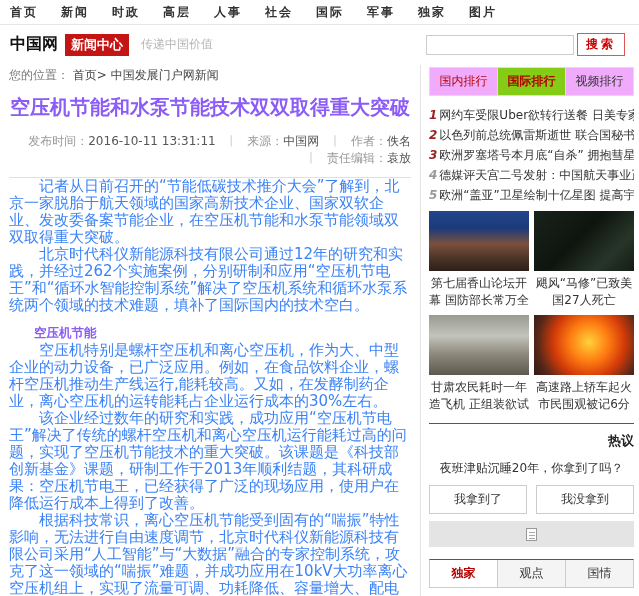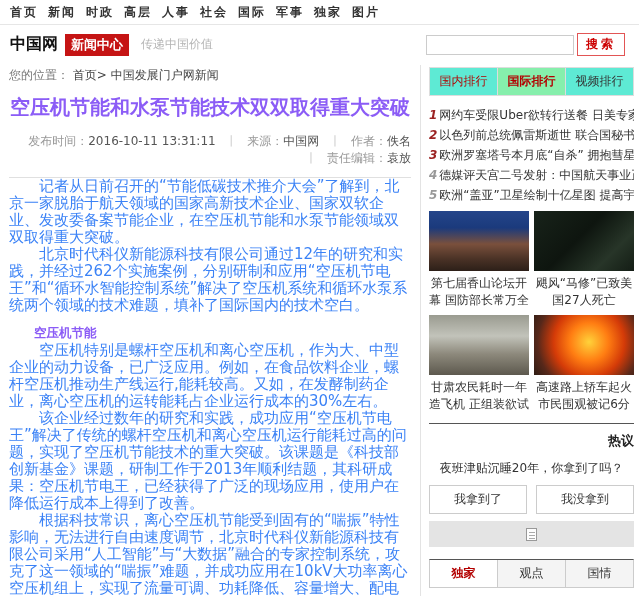--- a/index.html
+++ b/index.html
@@ -1,20 +1,20 @@
 <!DOCTYPE html>
 <html><head>
 <meta charset="utf-8">
 <style>
   * { margin:0; padding:0; box-sizing:border-box; }
   body { font-family:"DejaVu Sans","Liberation Sans",sans-serif; background:#fff; }
   .page { width:639px; height:596px; overflow:hidden; background:#fff; position:relative; }
 
   
-  .topnav { display:flex; gap:10px; padding:4px 10px 3px; border-bottom:1px solid #e6e6e6; }
+  .topnav { display:flex; gap:23px; padding:4px 10px 3px; border-bottom:1px solid #e6e6e6; }
   .topnav .nav-item { font-size:12px; font-weight:bold; color:#333; letter-spacing:2px; cursor:pointer; text-decoration:none; }
 
   
   .header { display:flex; align-items:center; padding:8px 10px 9px; }
   .brand { font-size:16px; font-weight:bold; color:#111; }
   .badge { background:#c51414; color:#fff; font-weight:bold; font-size:13px; padding:2px 6px; margin-left:7px; }
   .slogan { color:#b5b5b5; font-size:12px; margin-left:12px; }
   .search { margin-left:auto; display:flex; align-items:center; gap:3px; margin-right:4px; }
   .search input { width:148px; height:20px; border:1px solid #ccc; font-size:12px; padding:0 4px; }
   .search-btn { border:1px solid #e25555; color:#c00; background:#fff; font-size:12px; font-weight:bold; letter-spacing:3px; padding:2px 8px; cursor:pointer; }
@@ -29,24 +29,24 @@
   .breadcrumb a { color:#444; text-decoration:none; cursor:pointer; }
   .article-title { font-size:20px; font-weight:bold; color:#8b5cf6; text-align:center; margin:10px 0 12px; }
   .article-meta { text-align:right; font-size:12px; color:#999; padding-bottom:10px; border-bottom:1px solid #e0e0e0; }
   .article-meta b { color:#555; font-weight:normal; }
   .article-meta .sep { color:#ccc; padding:0 6px; }
   .article-body p { font-size:15px; line-height:17px; color:#3b82f6; text-indent:2em; margin-top:0; }
   .article-body h3 { font-size:12.5px; color:#8b5cf6; text-indent:2em; margin-top:11px; }
 
   
   .rank-tabs { display:flex; border:1px solid #ddd; }
-  .rank-tab { flex:1; text-align:center; font-size:12px; padding:5px 0; color:#333; background:#5eead4; border-left:1px solid #ddd; cursor:pointer; }
+  .rank-tab { flex:1; text-align:center; font-size:12px; padding:5px 0; color:#333; background:#f0abfc; border-left:1px solid #ddd; cursor:pointer; }
   .rank-tab:first-child { border-left:none; }
   .rank-tab.red { color:#b30000; }
-  .rank-tab.active { color:#b30000; font-weight:bold; background:#86efac; }
+  .rank-tab.active { color:#b30000; font-weight:bold; background:#84cc16; }
 
   .rank-list { margin:9px 0 6px; }
   .rank-item { font-size:12px; line-height:20px; color:#333; white-space:nowrap; overflow:hidden; cursor:pointer; }
   .rank-item .num { font-weight:bold; font-style:italic; color:#9b2222; margin-right:2px; }
   .rank-item.low .num { color:#999; }
 
   .photo-grid { display:flex; flex-wrap:wrap; justify-content:space-between; margin-top:4px; }
   .photo-cell { width:100px; margin-bottom:6px; cursor:pointer; }
   .photo { width:100px; height:60px; }
   .photo-caption { font-size:12px; color:#333; text-align:center; line-height:17px; margin-top:4px; height:34px; overflow:hidden; }

